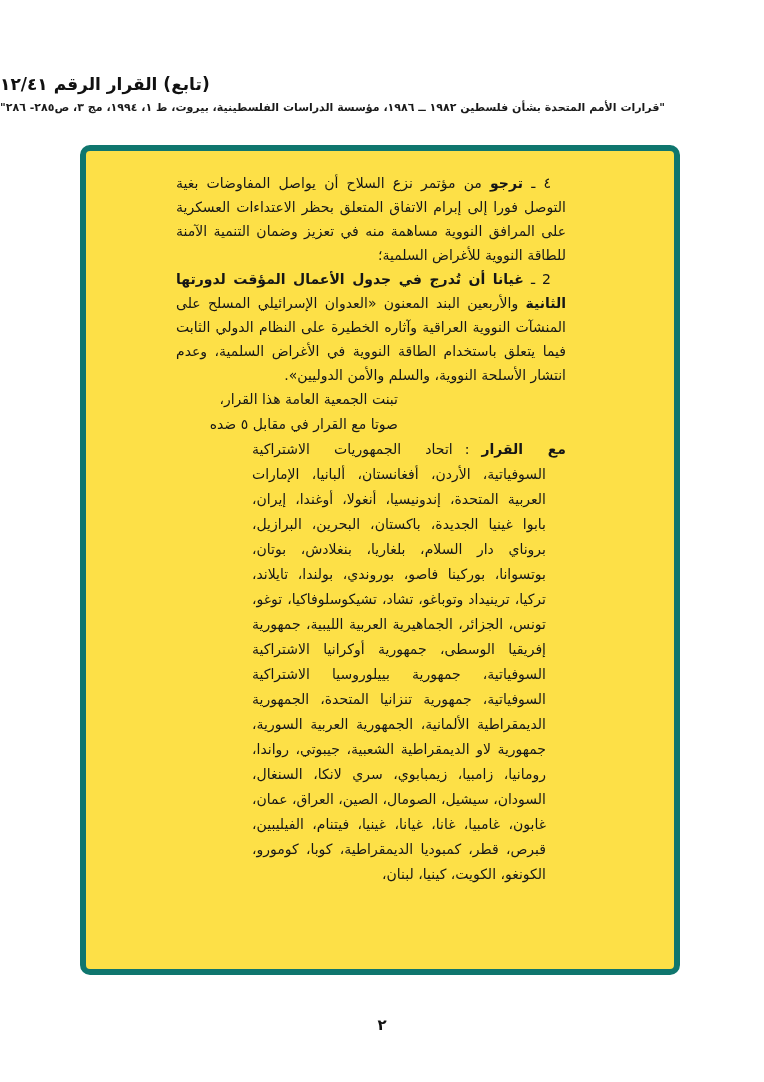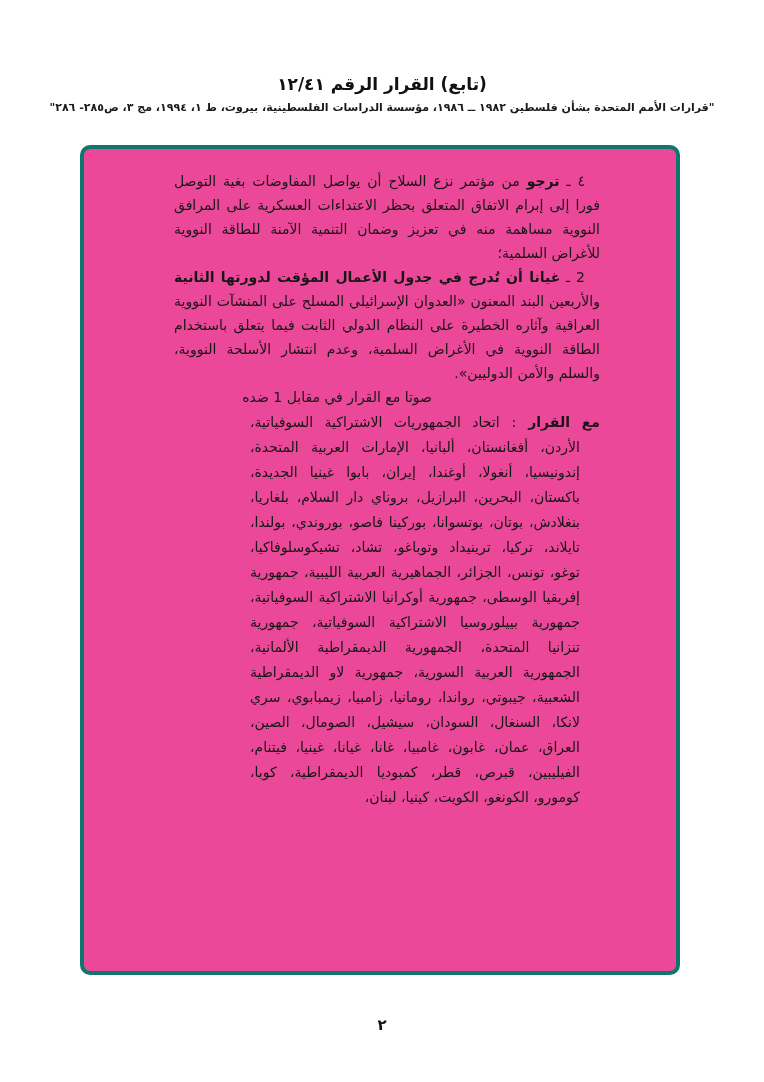--- a/index.html
+++ b/index.html
@@ -1,29 +1,29 @@
 <!DOCTYPE html>
 <html lang="ar"><head>
 <meta charset="utf-8">
 <style>
   html,body { margin:0; padding:0; }
   body {
     width:764px; height:1082px; position:relative;
     background:#ffffff; color:#161616;
     font-family:"DejaVu Sans", sans-serif;
   }
-  .header { position:absolute; top:74px; left:0; right:0; text-align:center; direction:rtl; }
+  .header { position:absolute; top:74px; left:0; right:0; text-align:left; direction:rtl; }
   .doc-title { font-size:17px; font-weight:bold; color:#111; }
   .citation { margin-top:7px; font-size:11px; font-weight:bold; color:#1a1a1a; }
   .green-box {
     position:absolute; left:80px; top:145px; width:600px; height:830px;
-    box-sizing:border-box; border:4px solid #0f766e; border-radius:10px;
-    padding:20px 76px 8px 90px;
+    box-sizing:border-box; border:6px solid #0f766e; border-radius:10px;
+    padding:20px 108px 8px 90px;
     direction:rtl; text-align:justify; text-justify:inter-word;
-    font-size:14px; line-height:24px; overflow:hidden; background:#ec4899;
+    font-size:14px; line-height:24px; overflow:hidden; background:#fde047;
   }
   .para { margin:0; text-indent:15px; }
   .para b { font-weight:bold; }
   .adoption { margin:0; }
   .adoption-line { text-align:right; margin-right:168px; white-space:nowrap; line-height:25px; }
   .vote { margin:0; padding-right:20px; text-indent:-20px; padding-left:76px; line-height:25px; }
   .vote-label { font-weight:bold; }
   .vote-colon { margin:0 12px; }
   .page-number {
     position:absolute; top:1016px; left:0; right:0;
@@ -37,19 +37,20 @@
   <div class="doc-title">(تابع) القرار الرقم ١٢/٤١</div>
   <div class="citation">"قرارات الأمم المتحدة بشأن فلسطين ١٩٨٢ ــ ١٩٨٦، مؤسسة الدراسات الفلسطينية، بيروت، ط ١، ١٩٩٤، مج ٣، ص٢٨٥- ٢٨٦"</div>
 </div>
 
 <div class="green-box">
   <p class="para"><span>٤ ـ</span> <b>ترجو</b><span> من مؤتمر نزع السلاح أن يواصل المفاوضات بغية التوصل فورا إلى إبرام الاتفاق المتعلق بحظر الاعتداءات العسكرية على المرافق النووية مساهمة منه في تعزيز وضمان التنمية الآمنة للطاقة النووية للأغراض السلمية؛</span></p>
 
   <p class="para"><span>2 ـ</span> <b>غيانا أن تُدرج في جدول الأعمال المؤقت لدورتها الثانية</b><span> والأربعين البند المعنون «العدوان الإسرائيلي المسلح على المنشآت النووية العراقية وآثاره الخطيرة على النظام الدولي الثابت فيما يتعلق باستخدام الطاقة النووية في الأغراض السلمية، وعدم انتشار الأسلحة النووية، والسلم والأمن الدوليين».</span></p>
 
   <div class="adoption">
-    <div class="adoption-line">صوتا مع القرار في مقابل 1 ضده</div>
+    <div class="adoption-line">تبنت الجمعية العامة هذا القرار،</div>
+    <div class="adoption-line">صوتا مع القرار في مقابل ٥ ضده</div>
   </div>
 
   <div class="vote"><span class="vote-label">مع القرار</span><span class="vote-colon">:</span><span>اتحاد الجمهوريات الاشتراكية السوفياتية، الأردن، أفغانستان، ألبانيا، الإمارات العربية المتحدة، إندونيسيا، أنغولا، أوغندا، إيران، بابوا غينيا الجديدة، باكستان، البحرين، البرازيل، بروناي دار السلام، بلغاريا، بنغلادش، بوتان، بوتسوانا، بوركينا فاصو، بوروندي، بولندا، تايلاند، تركيا، ترينيداد وتوباغو، تشاد، تشيكوسلوفاكيا، توغو، تونس، الجزائر، الجماهيرية العربية الليبية، جمهورية إفريقيا الوسطى، جمهورية أوكرانيا الاشتراكية السوفياتية، جمهورية بييلوروسيا الاشتراكية السوفياتية، جمهورية تنزانيا المتحدة، الجمهورية الديمقراطية الألمانية، الجمهورية العربية السورية، جمهورية لاو الديمقراطية الشعبية، جيبوتي، رواندا، رومانيا، زامبيا، زيمبابوي، سري لانكا، السنغال، السودان، سيشيل، الصومال، الصين، العراق، عمان، غابون، غامبيا، غانا، غيانا، غينيا، فيتنام، الفيليبين، قبرص، قطر، كمبوديا الديمقراطية، كوبا، كومورو، الكونغو، الكويت، كينيا، لبنان،</span></div>
 </div>
 
 <div class="page-number">٢</div>
 
 </body></html>

